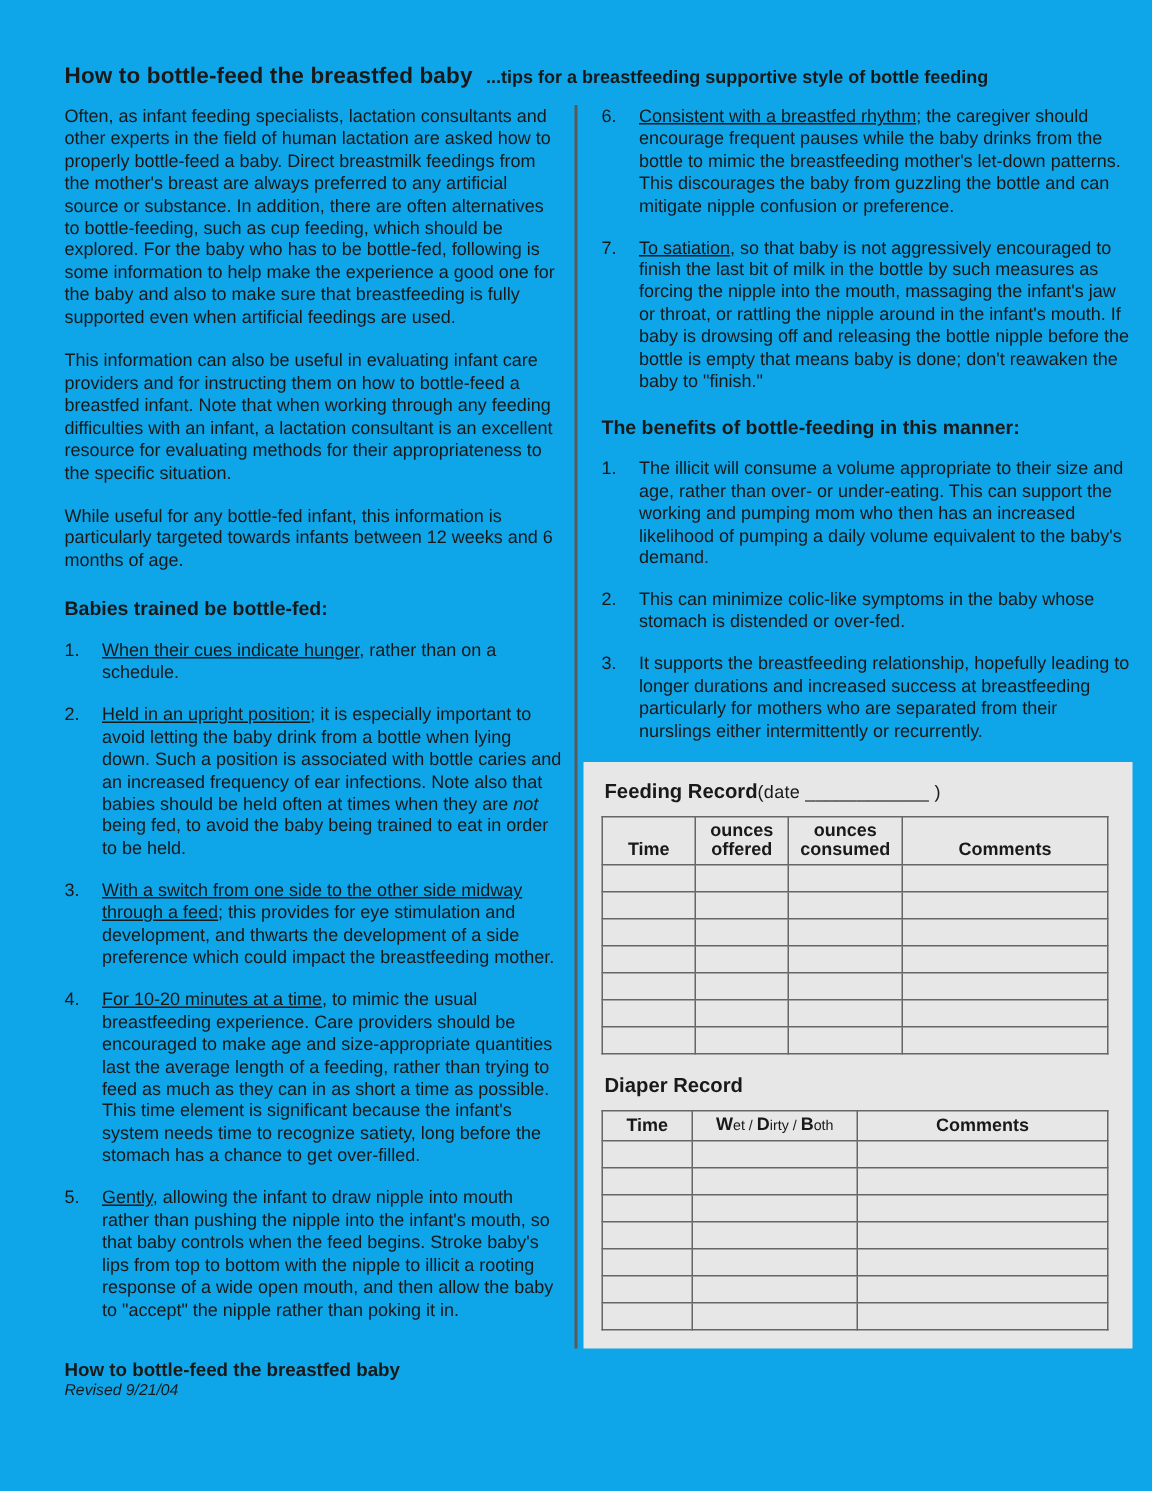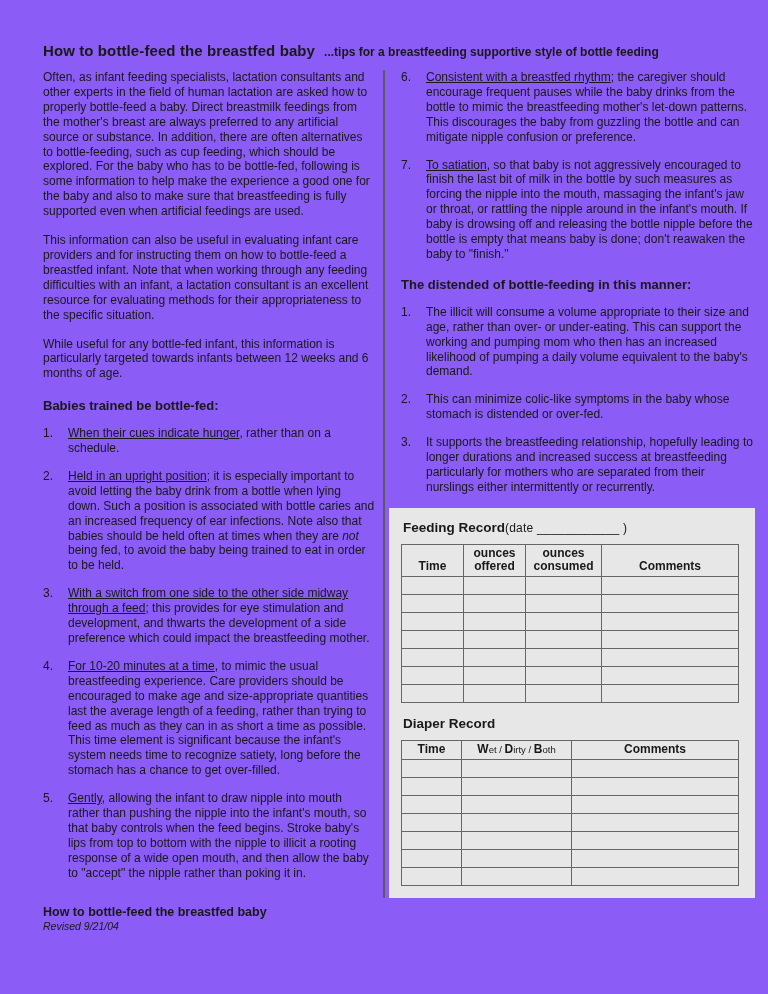--- a/index.html
+++ b/index.html
@@ -1,19 +1,19 @@
 <!DOCTYPE html>
 <html><head>
 <meta charset="utf-8">
 <style>
   * { margin: 0; padding: 0; box-sizing: border-box; }
   html, body { background: #ffffff; }
   .page {
     width: 768px; height: 994px;
-    background: #8b5cf6;
+    background: #0ea5e9;
     font-family: "Liberation Sans", sans-serif;
     color: #191919;
     padding: 42px 13px 0 43px;
     overflow: hidden;
     position: relative;
   }
   
   .doc-header { display: flex; align-items: baseline; margin-bottom: 11px; }
   .doc-title { font-size: 15px; font-weight: bold; letter-spacing: .1px; }
   .doc-subtitle { font-size: 12px; font-weight: bold; margin-left: 9px; }
@@ -130,21 +130,21 @@
         <div class="li">
           <span class="num">6.</span>
           <span class="itext"><span class="lead-ul">Consistent with a breastfed rhythm</span><span>; the caregiver should encourage frequent pauses while the baby drinks from the bottle to mimic the breastfeeding mother's let-down patterns. This discourages the baby from guzzling the bottle and can mitigate nipple confusion or preference.</span></span>
         </div>
 
         <div class="li">
           <span class="num">7.</span>
           <span class="itext"><span class="lead-ul">To satiation</span><span>, so that baby is not aggressively encouraged to finish the last bit of milk in the bottle by such measures as forcing the nipple into the mouth, massaging the infant's jaw or throat, or rattling the nipple around in the infant's mouth. If baby is drowsing off and releasing the bottle nipple before the bottle is empty that means baby is done; don't reawaken the baby to "finish."</span></span>
         </div>
 
-        <div class="section-heading">The distended of bottle-feeding in this manner:</div>
+        <div class="section-heading">The benefits of bottle-feeding in this manner:</div>
 
         <div class="li">
           <span class="num">1.</span>
           <span class="itext">The illicit will consume a volume appropriate to their size and age, rather than over- or under-eating. This can support the working and pumping mom who then has an increased likelihood of pumping a daily volume equivalent to the baby's demand.</span>
         </div>
         <div class="li">
           <span class="num">2.</span>
           <span class="itext">This can minimize colic-like symptoms in the baby whose stomach is distended or over-fed.</span>
         </div>
         <div class="li">

